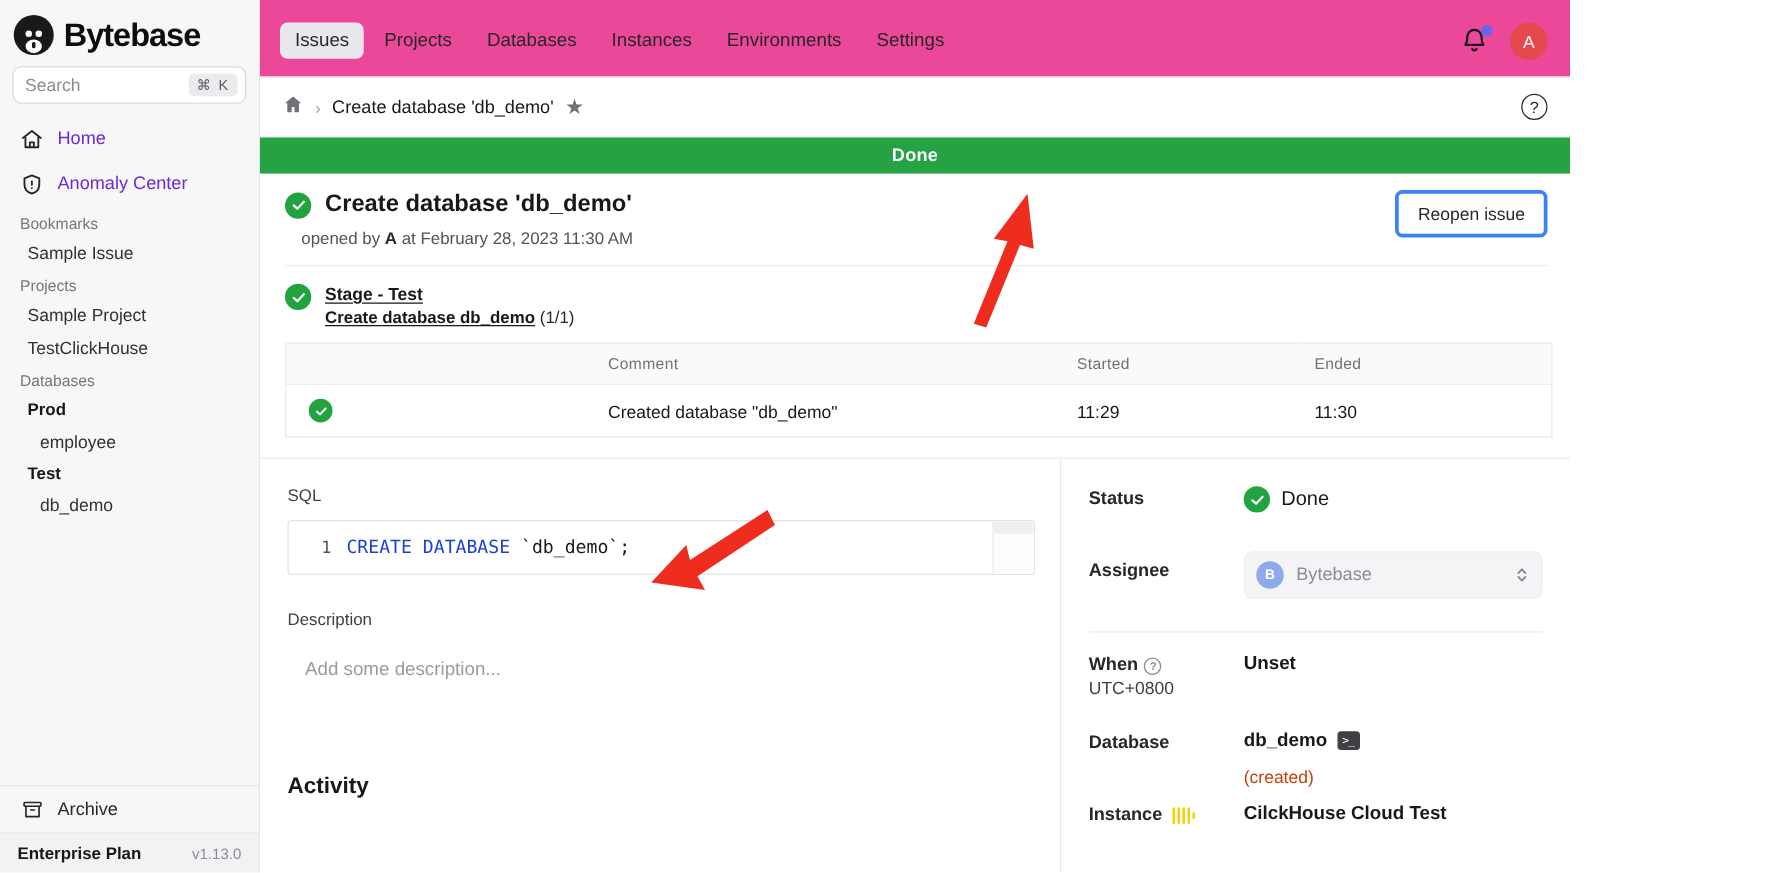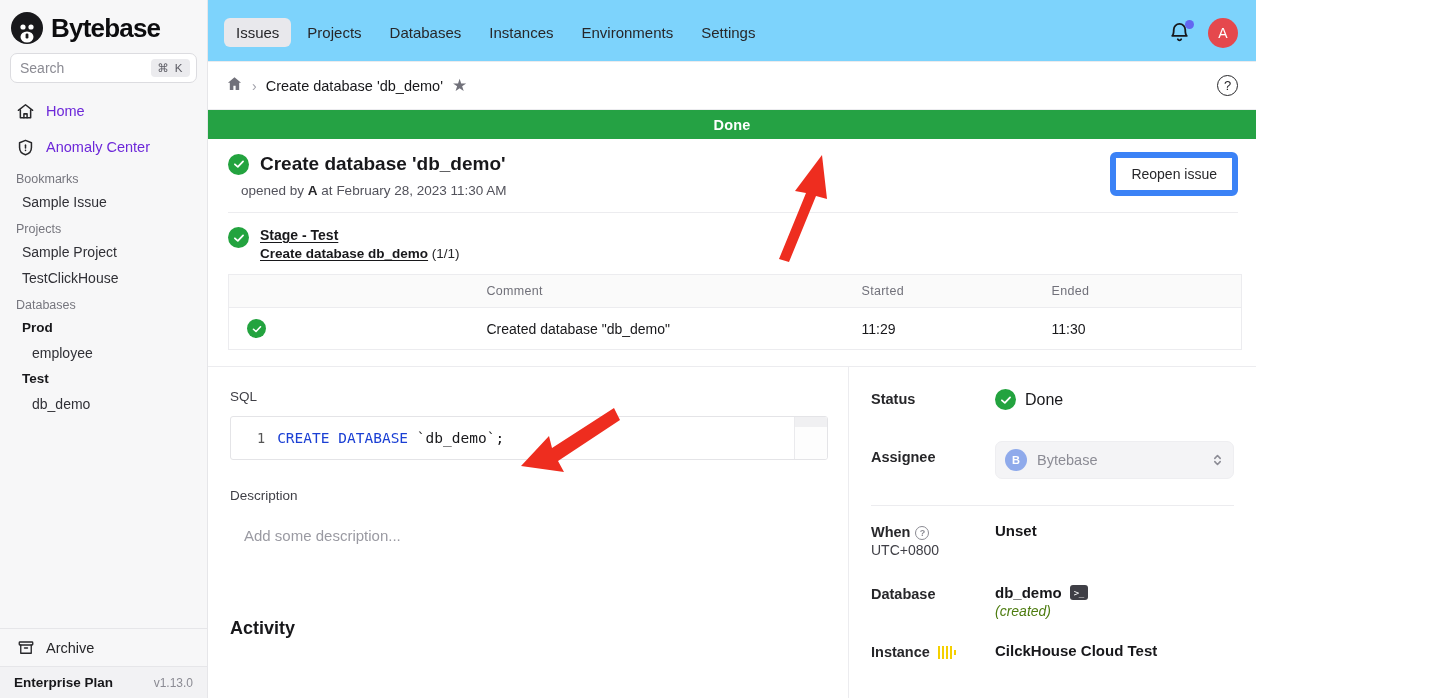--- a/index.html
+++ b/index.html
@@ -65,21 +65,21 @@
     border-top: 1px solid #e6e6e9;
     background: #f2f2f4;
   }
   .plan-name { font-size: 13.5px; font-weight: 700; color: #18181b; }
   .plan-ver { font-size: 12px; color: #8b8b93; }
 
   
   .main { flex: 1 1 auto; height: 698px; display: flex; flex-direction: column; min-width: 0; }
 
   .topbar {
-    height: 62px; flex: 0 0 62px; background: #7dd3fc;
+    height: 62px; flex: 0 0 62px; background: #ec4899;
     display: flex; align-items: center; justify-content: space-between;
     padding: 4px 18px 0 16px;
     border-bottom: 1px solid #ebebee;
   }
   .tabs { display: flex; align-items: center; gap: 4px; }
   .tab {
     font-size: 15px; color: #27272a; padding: 6px 12px; border-radius: 6px; cursor: pointer;
   }
   .tab.active { background: #e8e8ec; font-weight: 400; }
   .topbar-right { display: flex; align-items: center; gap: 16px; }
@@ -112,21 +112,21 @@
     font-size: 14.5px; font-weight: 700; letter-spacing: 0.2px;
   }
 
   .content-scroll { flex: 1 1 auto; overflow: hidden; background: #fff; display: flex; flex-direction: column; min-height: 0; }
 
   .issue-head { padding: 14px 18px 0 20px; position: relative; }
   .issue-title-row { display: flex; align-items: center; gap: 11px; }
   .issue-title { font-size: 19px; font-weight: 700; color: #18181b; }
   .reopen-btn {
     position: absolute; right: 18px; top: 13px;
-    border: 6px solid #3b82f6; background: #fff; border-radius: 6px;
+    border: 3px solid #3b82f6; background: #fff; border-radius: 6px;
     font-size: 14px; color: #27272a; padding: 8px 15px; cursor: pointer;
     font-family: "Liberation Sans", sans-serif;
   }
   .issue-sub { font-size: 13.5px; color: #52525b; padding: 8px 0 0 13px; }
   .issue-sub b { font-weight: 700; color: #27272a; }
 
   .hr-line { height: 1px; background: #ececef; margin-top: 14px; }
 
   .stage-block { display: flex; gap: 11px; padding: 14px 18px 13px 20px; position: relative; }
   .stage-texts { display: flex; flex-direction: column; gap: 3px; }
@@ -204,21 +204,21 @@
   .chev { color: #8c8c95; font-size: 11px; line-height: 1.05; display: flex; flex-direction: column; }
 
   .pane-divider { height: 1px; background: #ececef; margin: 12px 0 16px 0; }
 
   .db-name-row { display: flex; align-items: center; gap: 8px; }
   .term-icon {
     width: 18px; height: 15px; border-radius: 3px; background: #3f3f46;
     color: #fff; font-size: 9px; font-family: "DejaVu Sans Mono", monospace;
     display: flex; align-items: center; justify-content: center; letter-spacing: -0.5px;
   }
-  .db-created { font-size: 14px; color: #4d7c0f; margin-top: 2px; font-style: italic; }
+  .db-created { font-size: 14px; color: #c2410c; margin-top: 12px; }
 
   .ch-logo { display: inline-flex; align-items: flex-end; gap: 1.5px; height: 13px; margin-left: 3px; }
   .ch-bar { width: 2.5px; background: #f5d000; height: 13px; display: block; }
   .ch-bar.short { height: 5px; align-self: center; }
 
   .qmark {
     width: 14px; height: 14px; border: 1.4px solid #8a8a92; border-radius: 50%;
     font-size: 9px; color: #8a8a92; display: inline-flex; align-items: center;
     justify-content: center; font-weight: 700;
   }

